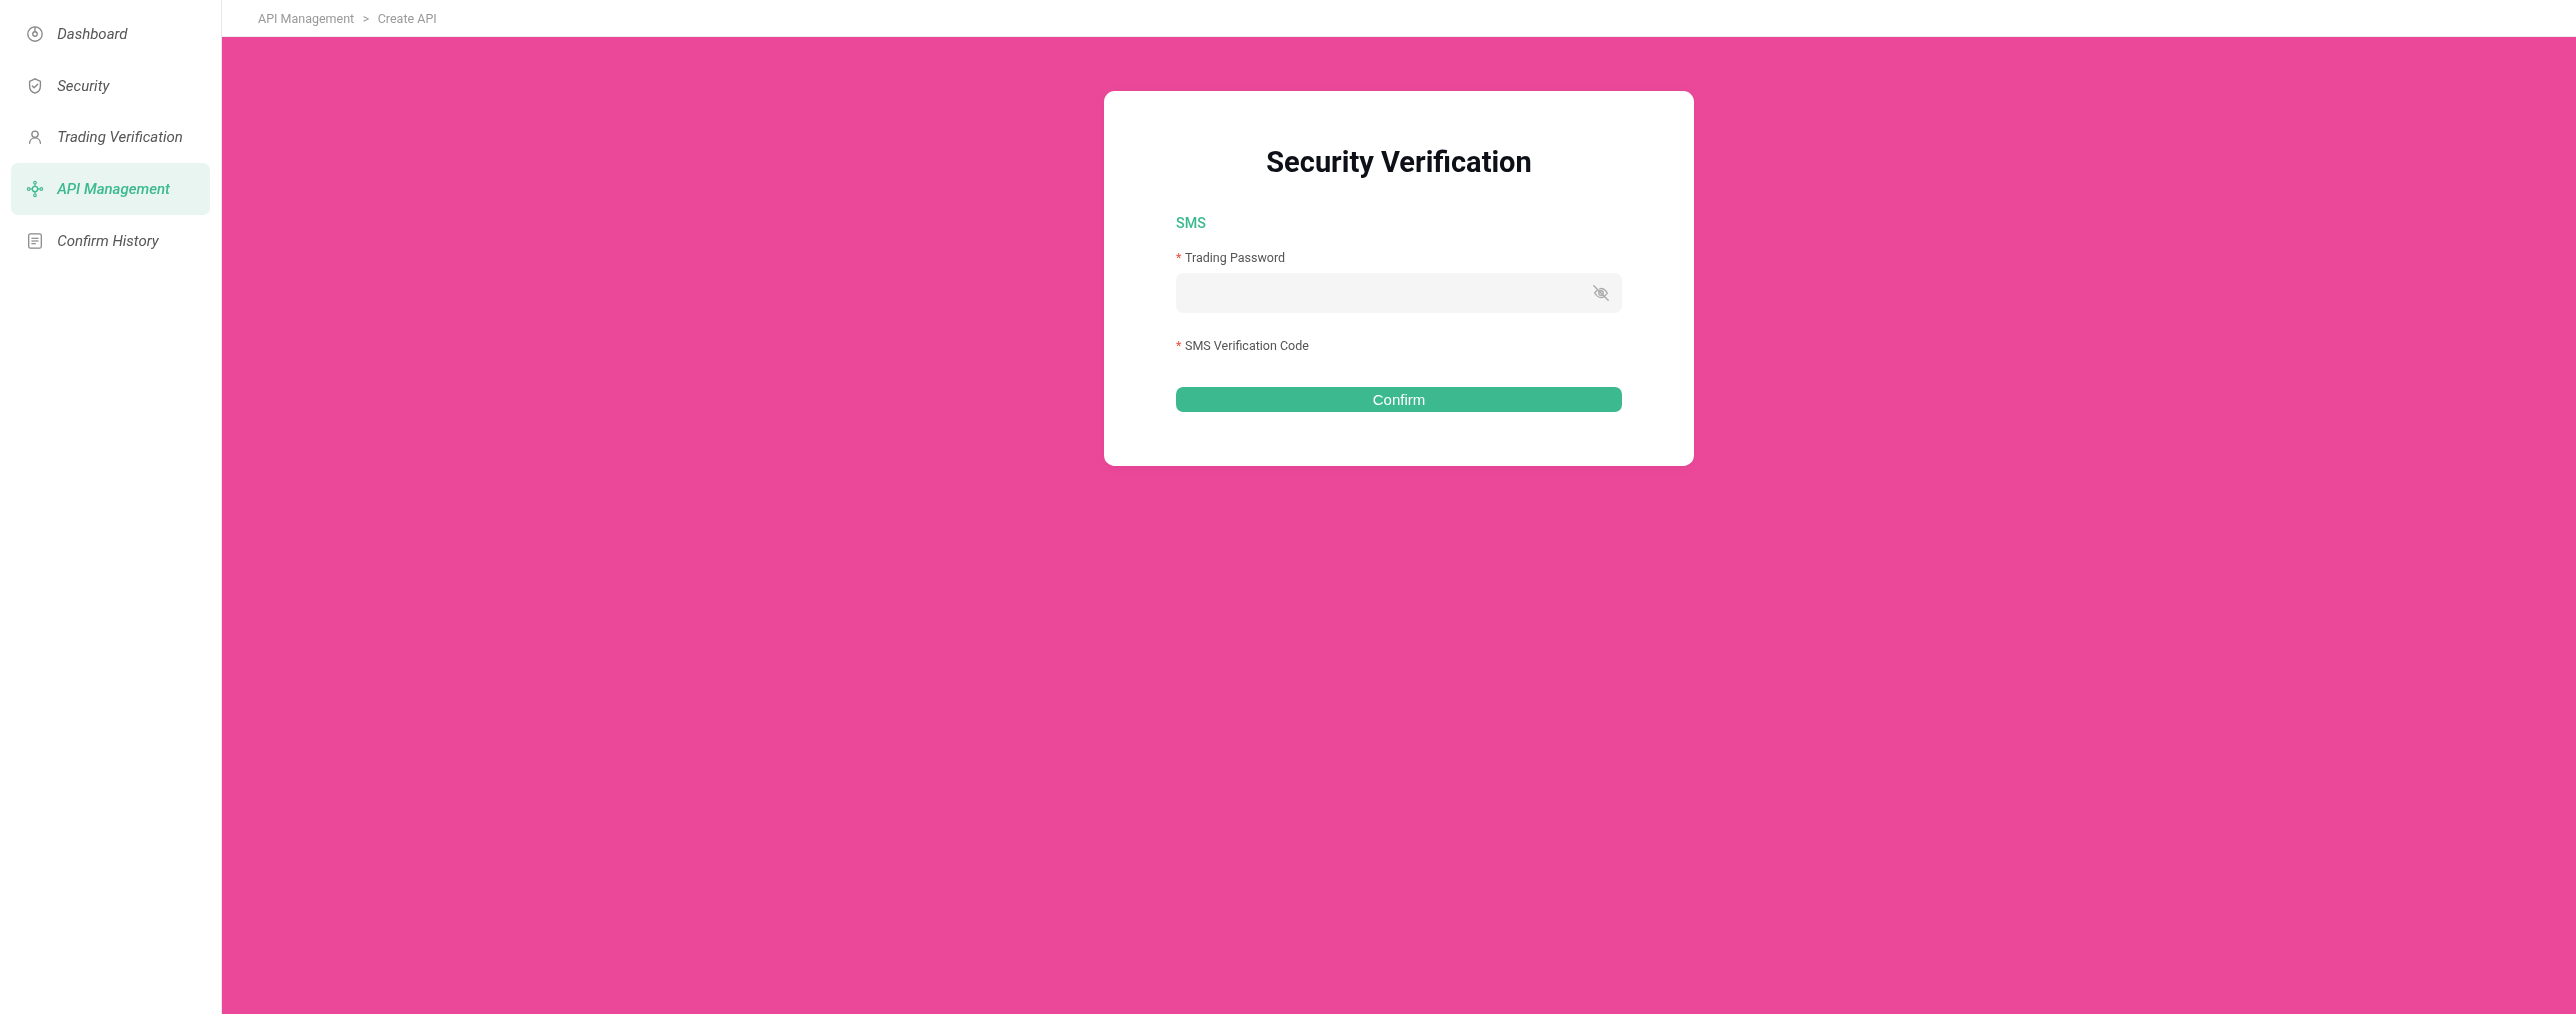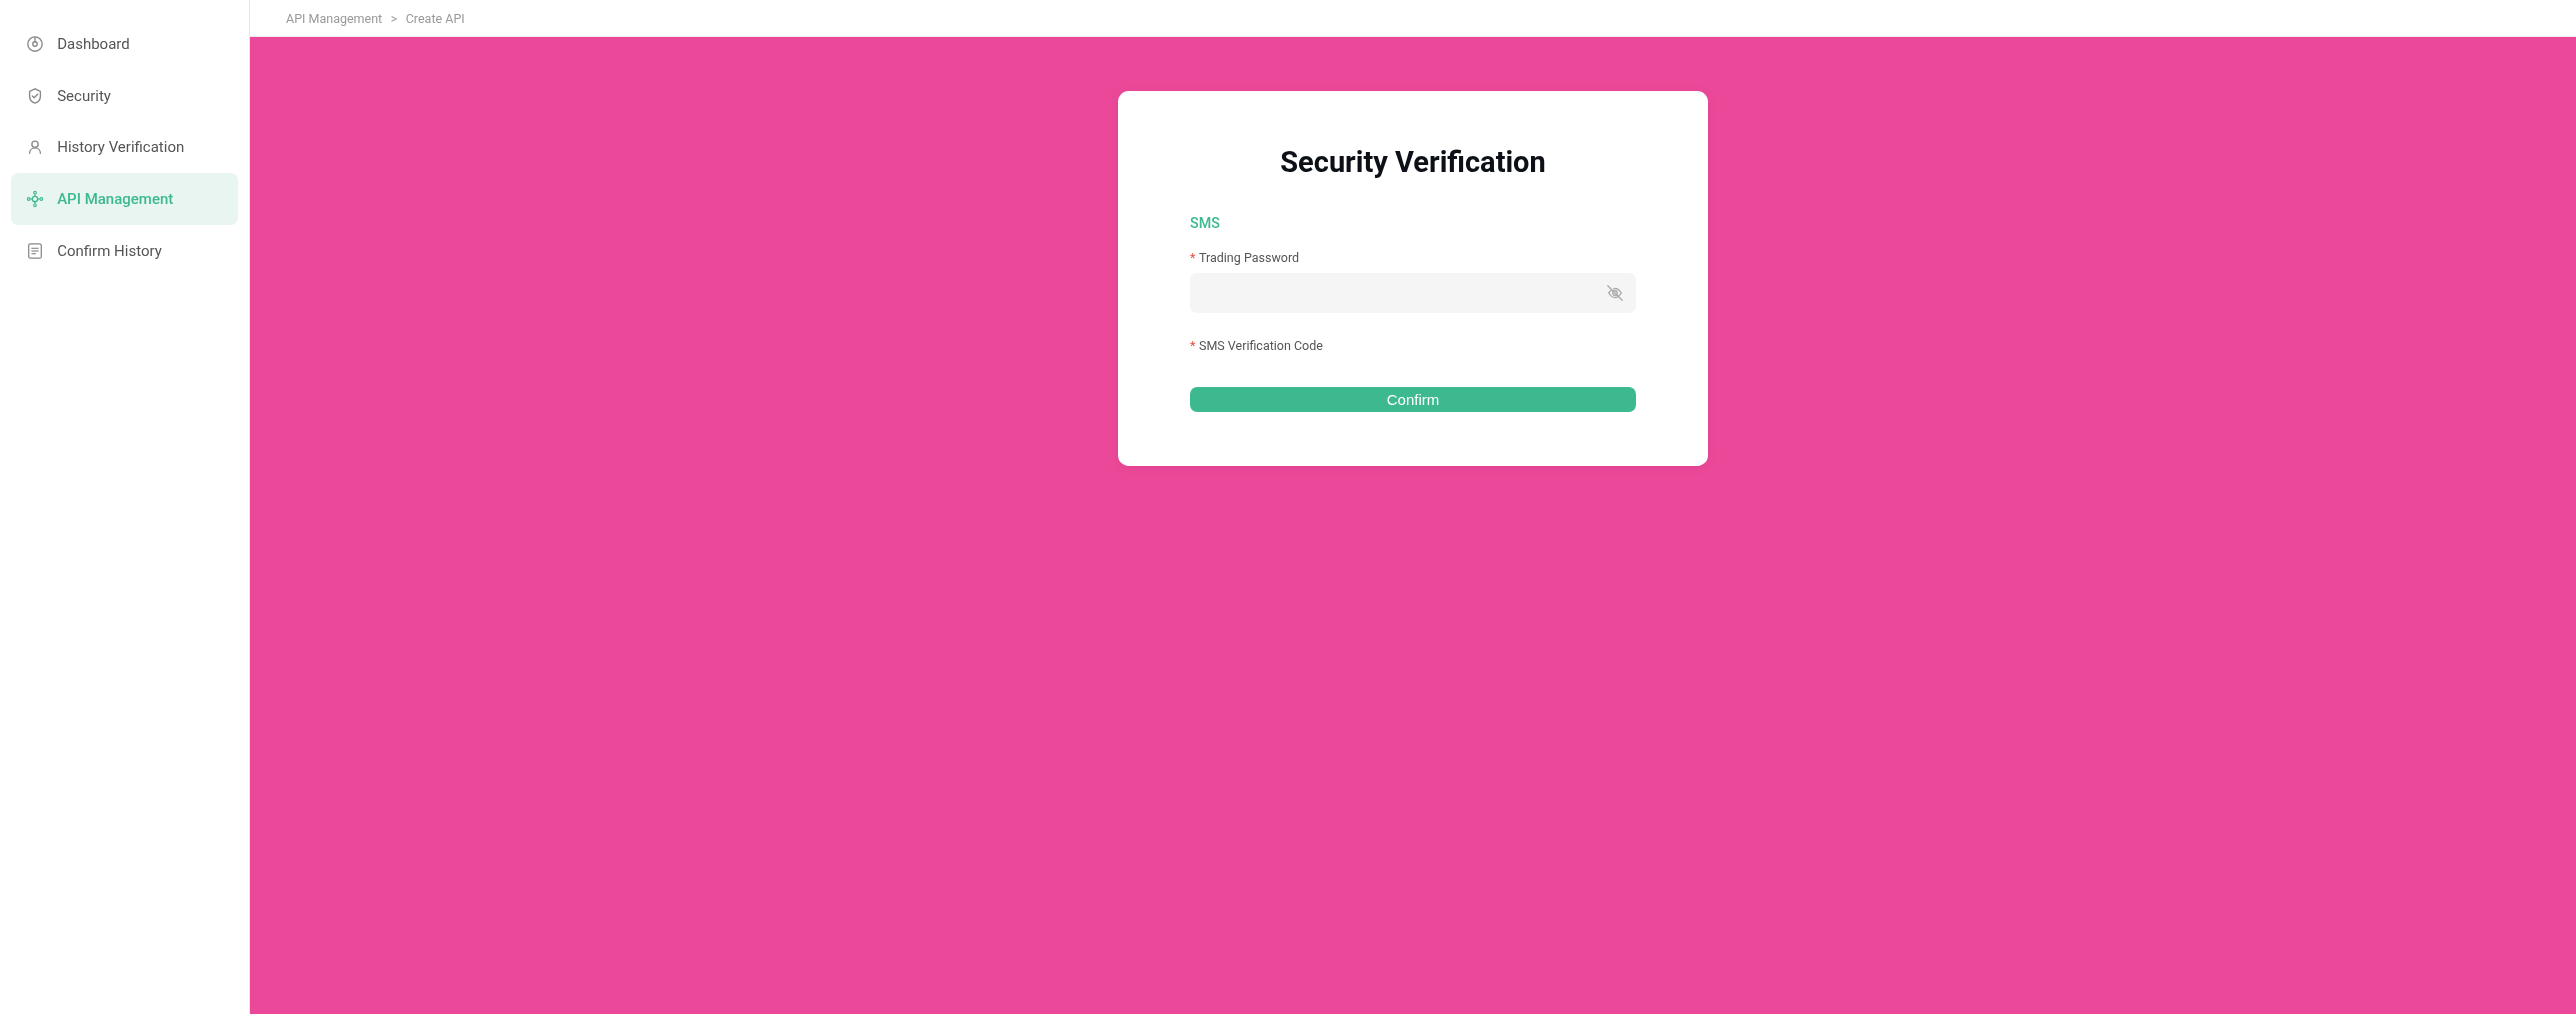--- a/index.html
+++ b/index.html
@@ -11,26 +11,27 @@
     body {
       font-family: -apple-system, BlinkMacSystemFont, 'Segoe UI', Roboto, sans-serif;
       background: #f7f8fa;
       display: flex;
       min-height: 100vh;
       color: #1a1a2e;
     }
 
     
     .sidebar {
-      width: 250px;
+      width: 222px;
       background: #ffffff;
       border-right: 0.9px solid #e8e8e8;
-      padding: 18px 0;
+      padding: 8px 0;
       flex-shrink: 0;
       min-height: 100vh;
+      font-style: italic;
     }
 
     .sidebar-item {
       display: flex;
       align-items: center;
       gap: 12.5px;
       padding: 16px 25px;
       cursor: pointer;
       color: #555;
       font-size: 15px;
@@ -219,21 +220,21 @@
     <span>Security</span>
   </div>
 
   <div class="sidebar-item">
     <span class="icon">
       <svg width="18" height="18" viewBox="0 0 20 20" fill="none" xmlns="http://www.w3.org/2000/svg">
         <circle cx="10" cy="7" r="3.5" stroke="#888" stroke-width="1.5" fill="none"></circle>
         <path d="M4 17c0-3.5 2.7-6 6-6s6 2.5 6 6" stroke="#888" stroke-width="1.5" stroke-linecap="round" fill="none"></path>
       </svg>
     </span>
-    <span>History Verification</span>
+    <span>Trading Verification</span>
   </div>
 
   <div class="sidebar-item active">
     <span class="icon">
       <svg width="18" height="18" viewBox="0 0 20 20" fill="none" xmlns="http://www.w3.org/2000/svg">
         <circle cx="10" cy="10" r="3" stroke="#3db990" stroke-width="1.5" fill="none"></circle>
         <circle cx="10" cy="3" r="1.5" stroke="#3db990" stroke-width="1.2" fill="none"></circle>
         <circle cx="10" cy="17" r="1.5" stroke="#3db990" stroke-width="1.2" fill="none"></circle>
         <circle cx="3" cy="10" r="1.5" stroke="#3db990" stroke-width="1.2" fill="none"></circle>
         <circle cx="17" cy="10" r="1.5" stroke="#3db990" stroke-width="1.2" fill="none"></circle>

